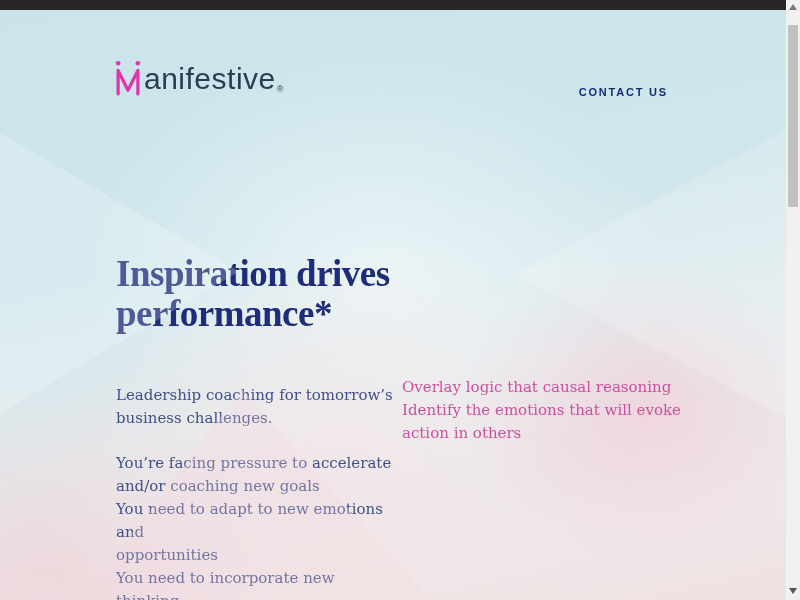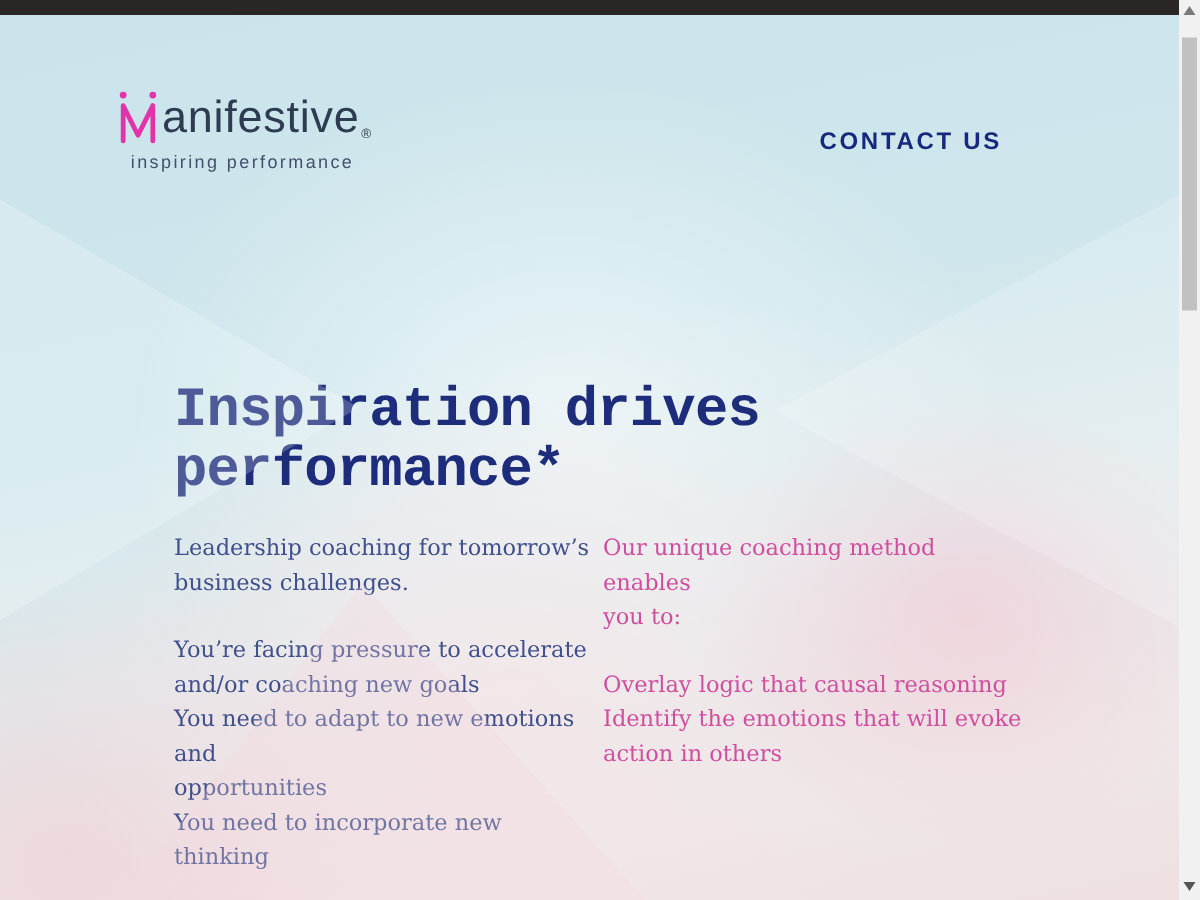--- a/index.html
+++ b/index.html
@@ -30,44 +30,44 @@
   .poly { position: absolute; pointer-events: none; }
   .poly1 { left: 0; top: 90px; width: 260px; height: 330px; background: rgba(255,255,255,0.22);
     clip-path: polygon(0 10%, 92% 52%, 0 95%); }
   .poly2 { left: 40px; top: 330px; width: 420px; height: 270px; background: rgba(244,216,222,0.28);
     clip-path: polygon(8% 100%, 48% 18%, 95% 100%); }
   .poly3 { right: 0; top: 120px; width: 300px; height: 320px; background: rgba(255,255,255,0.18);
     clip-path: polygon(100% 0, 100% 90%, 10% 45%); }
 
   
   .header { position: relative; display: flex; justify-content: space-between; align-items: flex-start;
-    padding: 48px 118px 0 76px; height: 118px; }
+    padding: 48px 118px 0 112px; height: 118px; }
   .logo { display: inline-block; text-align: center; cursor: pointer; }
   .wordmark { display: flex; align-items: flex-end; }
   .logo-m-svg { width: 32px; height: 38px; display: block; }
   .logo-rest { font-family: "Liberation Sans", sans-serif; font-weight: 300; font-size: 30px;
     color: #2e3c51; letter-spacing: 0.5px; line-height: 34px; }
   .logo-reg { font-size: 9px; color: #2e3c51; vertical-align: top; line-height: 14px; margin-left: 1px; }
   .logo-tagline { font-family: "Liberation Sans", sans-serif; font-size: 12px; color: #42506a;
     letter-spacing: 1.6px; margin-top: 5px; }
-  .contact-link { font-size: 16px; font-weight: bold; letter-spacing: 1.8px; color: #16297c;
+  .contact-link { font-size: 11px; font-weight: bold; letter-spacing: 1.8px; color: #16297c;
     margin-top: 28px; cursor: pointer; text-decoration: none; }
 
   
   .hero-heading {
     margin: 126px 0 0 116px; width: 560px;
-    font-family: Liberation Mono, monospace; font-weight: bold;
+    font-family: Liberation Serif, serif; font-weight: bold;
     font-size: 37px; line-height: 40px; letter-spacing: -0.5px;
     color: #1d2d7b; white-space: pre-line;
   }
   .columns { display: flex; margin: 20px 0 0 116px; }
   .col { font-family: "DejaVu Serif", "Liberation Serif", serif; font-size: 15px; line-height: 23px; }
   .col-left  { width: 286px; color: #40508c; }
   .col-right { width: 280px; color: #cf4f9f; }
-  .col-intro { white-space: pre-line; }
+  .col-intro { white-space: pre-line; margin-top: 30px; }
   .col-list { margin-top: 22px; }
   .col-list p { white-space: pre-line; }
 </style>
 </head>
 <body>
 
 <div class="top-bar"></div>
 
 <div class="scrollbar">
   <div class="scroll-arrow-up"></div>
@@ -84,21 +84,20 @@
     <div class="logo">
       <div class="wordmark">
         <svg class="logo-m-svg" viewBox="0 0 34 40">
           <circle cx="6.5" cy="5.5" r="2.4" fill="#e233aa"></circle>
           <circle cx="27.5" cy="5.5" r="2.4" fill="#e233aa"></circle>
           <path d="M6.5 38 V13 L17 34 L27.5 13 V38" fill="none" stroke="#e233aa" stroke-width="3.4" stroke-linecap="round" stroke-linejoin="round"></path>
         </svg>
         <span class="logo-rest">anifestive</span>
         <span class="logo-reg">®</span>
       </div>
-      <div class="logo-tagline">inspiring performance</div>
     </div>
     <a class="contact-link">CONTACT US</a>
   </div>
 
   <h1 class="hero-heading">Inspiration drives
 performance*</h1>
 
   <div class="columns">
     <div class="col col-left">
       <p class="col-intro">Leadership coaching for tomorrow’s
@@ -106,22 +105,20 @@
       <div class="col-list">
         <p>You’re facing pressure to accelerate
 and/or coaching new goals</p>
         <p>You need to adapt to new emotions and
 opportunities</p>
         <p>You need to incorporate new thinking</p>
 
       </div>
     </div>
     <div class="col col-right">
-      <p class="col-intro">Our unique coaching method enables
-you to:</p>
       <div class="col-list">
         <p>Overlay logic that causal reasoning</p>
         <p>Identify the emotions that will evoke
 action in others</p>
 
       </div>
     </div>
   </div>
 </div>
 

